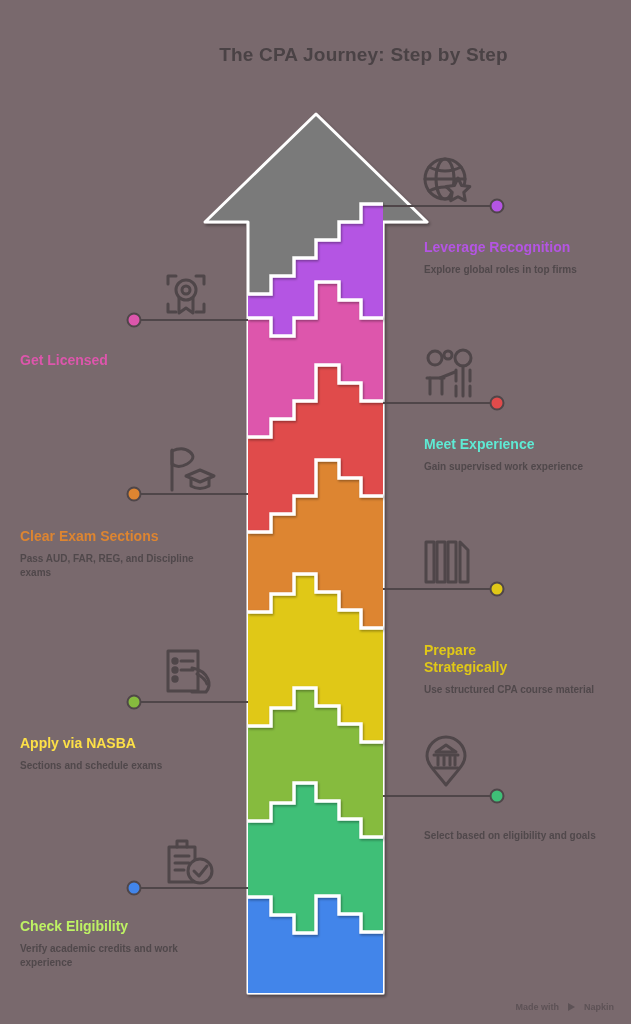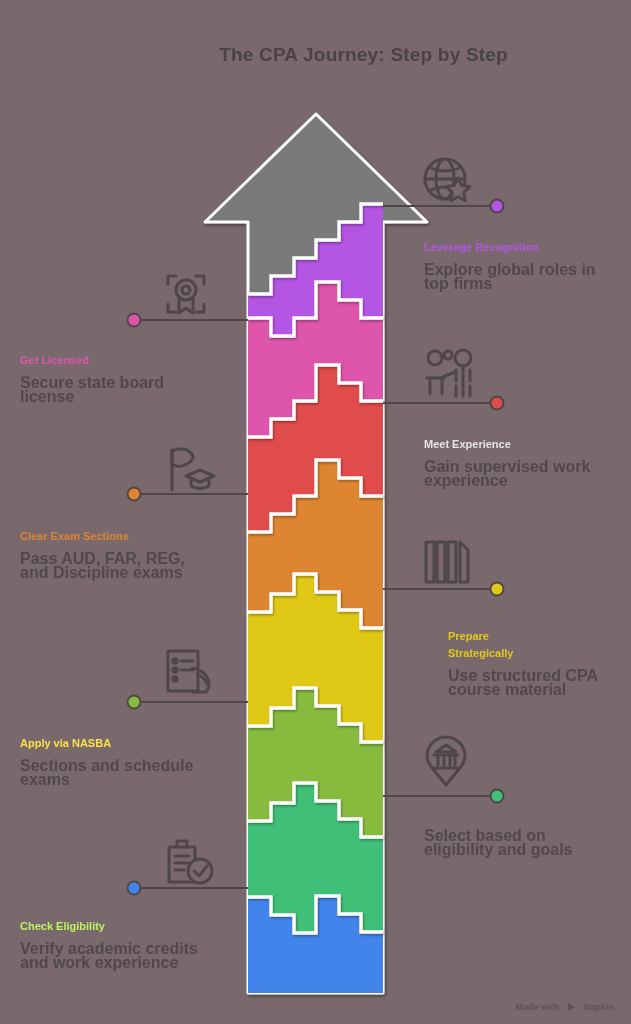--- a/index.html
+++ b/index.html
@@ -20,41 +20,41 @@
     color:#4a4245;
     letter-spacing:.2px;
     margin-left:48px;
   }
 
   svg.art{position:absolute;left:0;top:0;width:631px;height:1024px;}
 
   
   .step{position:absolute;}
   .step .heading{
-    font-size:11px;font-weight:bold;line-height:17px;
+    font-size:14px;font-weight:bold;line-height:17px;
     margin:0 0 7px 0;
   }
   .step .desc{
-    font-size:16px;line-height:14px;font-weight:bold;
+    font-size:10px;line-height:14px;font-weight:bold;
     color:#50484b;
     margin:0;
   }
   .step.right{text-align:left;}
   .step.left{text-align:left;}
 
   
   #txt-licensed{left:20px;top:352px;width:186px;}
   #txt-exam   {left:20px;top:528px;width:186px;}
   #txt-nasba  {left:20px;top:735px;width:186px;}
   #txt-elig   {left:20px;top:918px;width:186px;}
 
   
   #txt-leverage{left:424px;top:239px;width:180px;}
   #txt-meet    {left:424px;top:436px;width:180px;}
-  #txt-prepare {left:424px;top:628px;width:180px;margin-left:24px;}
+  #txt-prepare {left:424px;top:642px;width:180px;}
   #txt-board   {left:424px;top:829px;width:180px;}
 
   .footer{
     position:absolute;right:17px;bottom:12px;
     font-size:9px;font-weight:bold;color:#5d5256;
     display:flex;align-items:center;gap:9px;
   }
   .footer .np-mark{
     display:inline-block;width:0;height:0;
     border-left:7px solid #5d5256;
@@ -216,25 +216,24 @@
     </g>
   </svg>
 
   <div class="step right" id="txt-leverage">
     <p class="heading" style="color:#b455e3">Leverage Recognition</p>
     <p class="desc">Explore global roles in top firms</p>
   </div>
 
   <div class="step left" id="txt-licensed">
     <p class="heading" style="color:#dd56ac">Get Licensed</p>
-    <p class="desc">Secure state board license</p>
   </div>
 
   <div class="step right" id="txt-meet">
-    <p class="heading" style="color:#e5e5e5">Meet Experience</p>
+    <p class="heading" style="color:#5eead4">Meet Experience</p>
     <p class="desc">Gain supervised work experience</p>
   </div>
 
   <div class="step left" id="txt-exam">
     <p class="heading" style="color:#dd8531">Clear Exam Sections</p>
     <p class="desc">Pass AUD, FAR, REG, and Discipline exams</p>
   </div>
 
   <div class="step right" id="txt-prepare">
     <p class="heading" style="color:#e0c817;max-width:100px">Prepare Strategically</p>

